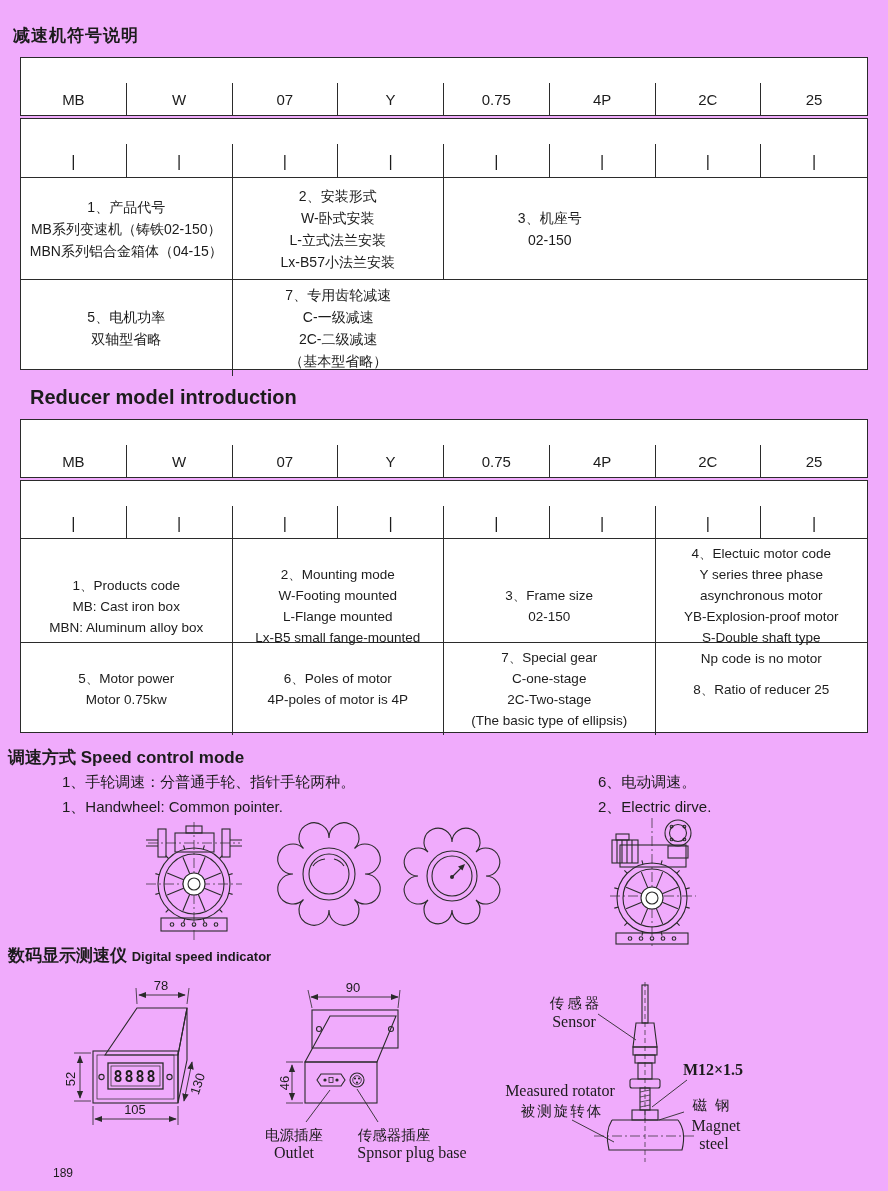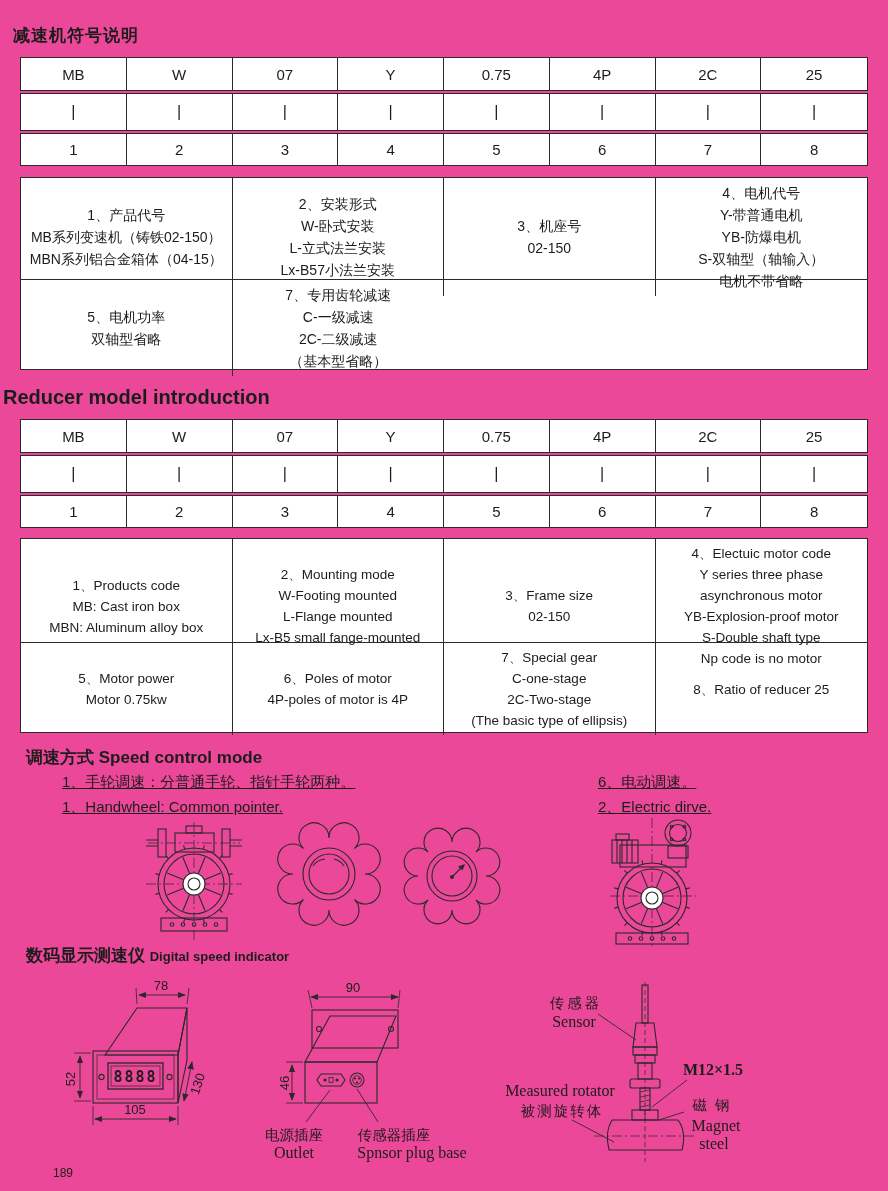--- a/index.html
+++ b/index.html
@@ -1,41 +1,41 @@
 <!DOCTYPE html>
 <html><head>
 <meta charset="utf-8">
 <style>
   html,body{margin:0;padding:0;background:#fff;}
-  .page{position:relative;width:888px;height:1191px;background:#ec4899;
+  .page{position:relative;width:888px;height:1191px;background:#f0abfc;
         font-family:"Liberation Sans",sans-serif;color:#1c1c1c;overflow:hidden;}
   .abs{position:absolute;}
   .title-cn{left:13px;top:24px;font-size:17px;font-weight:bold;letter-spacing:1px;}
-  .title-en{left:3px;top:386px;font-size:20px;font-weight:bold;}
+  .title-en{left:30px;top:386px;font-size:20px;font-weight:bold;}
   
   .code-table{left:20px;width:848px;}
   .crow{display:grid;grid-template-columns:repeat(8,1fr);border:1.4px solid #2b2b2b;box-sizing:border-box;background:#fff;}
   .crow + .crow{margin-top:2px;}
-  .ccell{display:flex;align-items:center;justify-content:center;border-right:1px solid #2b2b2b;font-size:15px;}
+  .ccell{display:flex;align-items:center;justify-content:center;border-right:1px solid #2b2b2b;font-size:15px;margin-top:25px;}
   .ccell:last-child{border-right:none;}
   .r-codes .ccell{height:32px;}
   .r-pipes .ccell{height:36px;font-size:16px;}
   .r-nums  .ccell{height:31px;}
   
   .exp-table{left:20px;width:848px;border:1.4px solid #2b2b2b;box-sizing:border-box;background:#fff;}
   .erow{display:grid;grid-template-columns:1fr 1fr 1fr 1fr;}
   .erow.top{border-bottom:1px solid #2b2b2b;}
   .ecell{border-right:1px solid #2b2b2b;display:flex;flex-direction:column;align-items:center;justify-content:center;
          text-align:center;font-size:13.5px;line-height:21px;padding:4px 6px;box-sizing:border-box;}
   .ecell:last-child{border-right:none;}
   .cn .ecell{font-size:14px;line-height:22px;}
   .t-cn .erow.top{height:101px;} .t-cn .erow.bot{height:89px;}
   .t-en .erow.top{height:103px;} .t-en .erow.bot{height:89px;}
-  .speed-head{left:26px;top:746px;font-size:17px;font-weight:bold;}
-  .speed-item{font-size:15px;text-decoration:underline;}
+  .speed-head{left:8px;top:746px;font-size:17px;font-weight:bold;}
+  .speed-item{font-size:15px;}
   .page-num{left:53px;top:1166px;font-size:12px;}
   svg text{fill:#1c1c1c;}
   .dim{font-size:13px;font-family:"Liberation Sans",sans-serif;}
   .cjk{font-size:14.5px;font-family:"Liberation Sans",sans-serif;}
   .serif{font-family:"Liberation Serif",serif;font-size:16px;}
   .seg{font-family:"DejaVu Sans Mono",monospace;font-weight:bold;font-size:15px;letter-spacing:2px;}
 </style>
 </head>
 <body>
 
@@ -85,27 +85,20 @@
         </div>
       <div class="ecell">
           <div>2、安装形式</div>
           <div>W-卧式安装</div>
           <div>L-立式法兰安装</div>
           <div>Lx-B57小法兰安装</div>
         </div>
       <div class="ecell">
           <div>3、机座号</div>
           <div>02-150</div>
-        </div>
-      <div class="ecell">
-          <div>4、电机代号</div>
-          <div>Y-带普通电机</div>
-          <div>YB-防爆电机</div>
-          <div>S-双轴型（轴输入）</div>
-          <div>电机不带省略</div>
         </div>
     </div>
     <div class="erow bot">
       <div class="ecell">
           <div>5、电机功率</div>
           <div>双轴型省略</div>
         </div>
       <div class="ecell">
           <div>7、专用齿轮减速</div>
           <div>C-一级减速</div>

